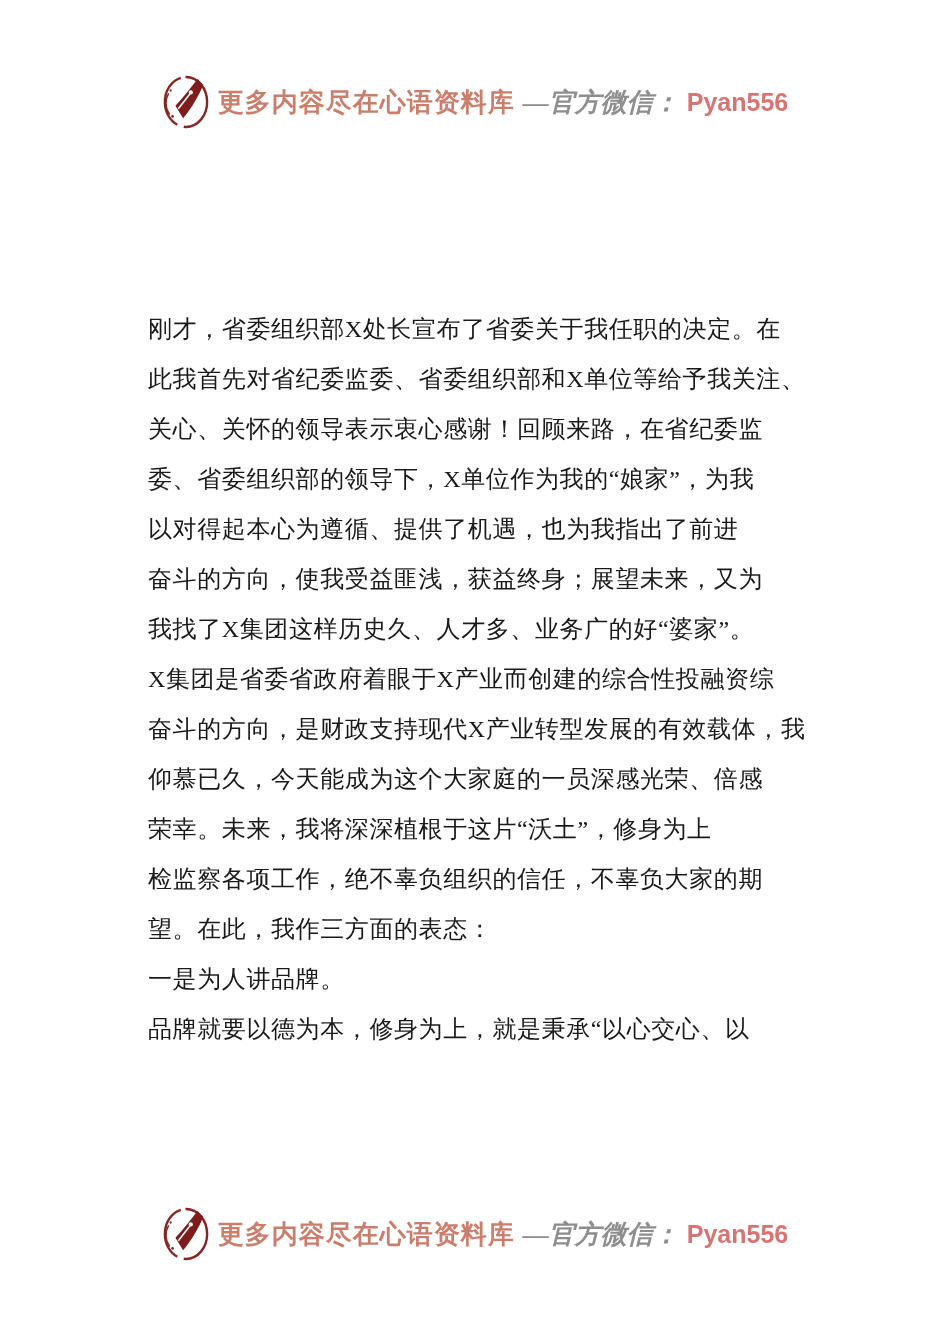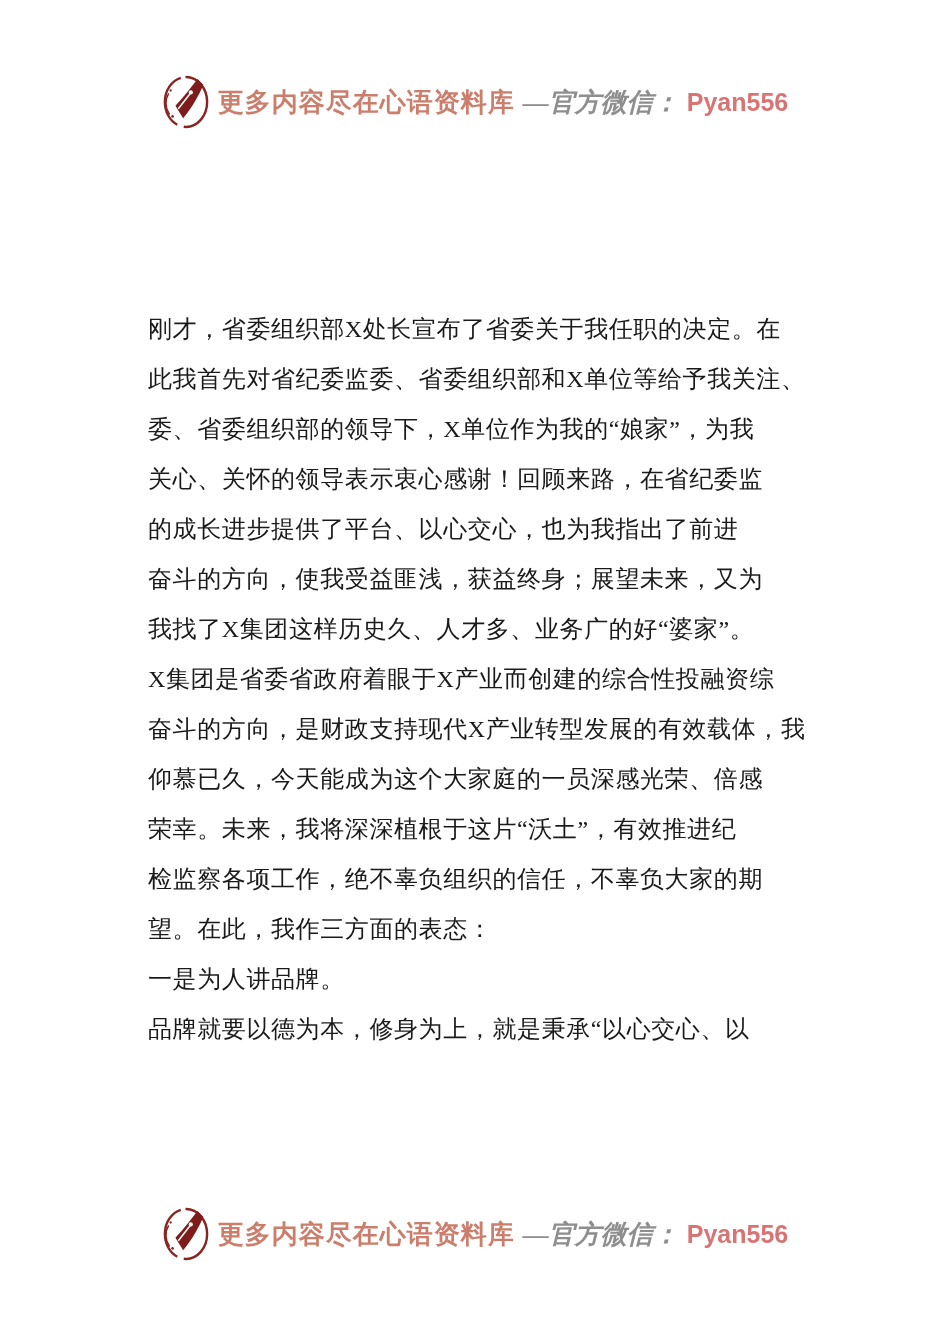--- a/index.html
+++ b/index.html
@@ -84,29 +84,29 @@
     </svg>
     <span class="wm-primary" style="color:#cc7e6c">更多内容尽在心语资料库</span>
       <span class="wm-sep" style="color:#8e8e8e">—官方微信：</span>
       <span class="wm-account" style="color:#d87474">Pyan556</span>
   </div>
 
 
   <div class="body-text">
     <div class="text-line">刚才，省委组织部X处长宣布了省委关于我任职的决定。在</div>
     <div class="text-line">此我首先对省纪委监委、省委组织部和X单位等给予我关注、</div>
+    <div class="text-line">关心、关怀的领导表示衷心感谢！回顾来路，在省纪委监</div>
     <div class="text-line">委、省委组织部的领导下，X单位作为我的“娘家”，为我</div>
-    <div class="text-line">关心、关怀的领导表示衷心感谢！回顾来路，在省纪委监</div>
-    <div class="text-line">的成长进步提供了平台、以心交心，也为我指出了前进</div>
+    <div class="text-line">以对得起本心为遵循、提供了机遇，也为我指出了前进</div>
     <div class="text-line">奋斗的方向，使我受益匪浅，获益终身；展望未来，又为</div>
     <div class="text-line">我找了X集团这样历史久、人才多、业务广的好“婆家”。</div>
     <div class="text-line">X集团是省委省政府着眼于X产业而创建的综合性投融资综</div>
     <div class="text-line">奋斗的方向，是财政支持现代X产业转型发展的有效载体，我</div>
     <div class="text-line">仰慕已久，今天能成为这个大家庭的一员深感光荣、倍感</div>
-    <div class="text-line">荣幸。未来，我将深深植根于这片“沃土”，有效推进纪</div>
+    <div class="text-line">荣幸。未来，我将深深植根于这片“沃土”，修身为上</div>
     <div class="text-line">检监察各项工作，绝不辜负组织的信任，不辜负大家的期</div>
     <div class="text-line">望。在此，我作三方面的表态：</div>
     <div class="text-line">一是为人讲品牌。</div>
     <div class="text-line">品牌就要以德为本，修身为上，就是秉承“以心交心、以</div>
   </div>
 
   <div class="watermark wm-bottom">
     <svg class="wm-logo" viewBox="0 0 50 58">
       <ellipse cx="25" cy="29" rx="22" ry="26" fill="none" stroke="#8a2422" stroke-width="2.5" stroke-dasharray="40 7 60 5"></ellipse>
       <path d="M37 5 C31 13 23 23 14 33 L22 46 C32 34 39 21 43 11 Z" fill="#7e1c1c"></path>

